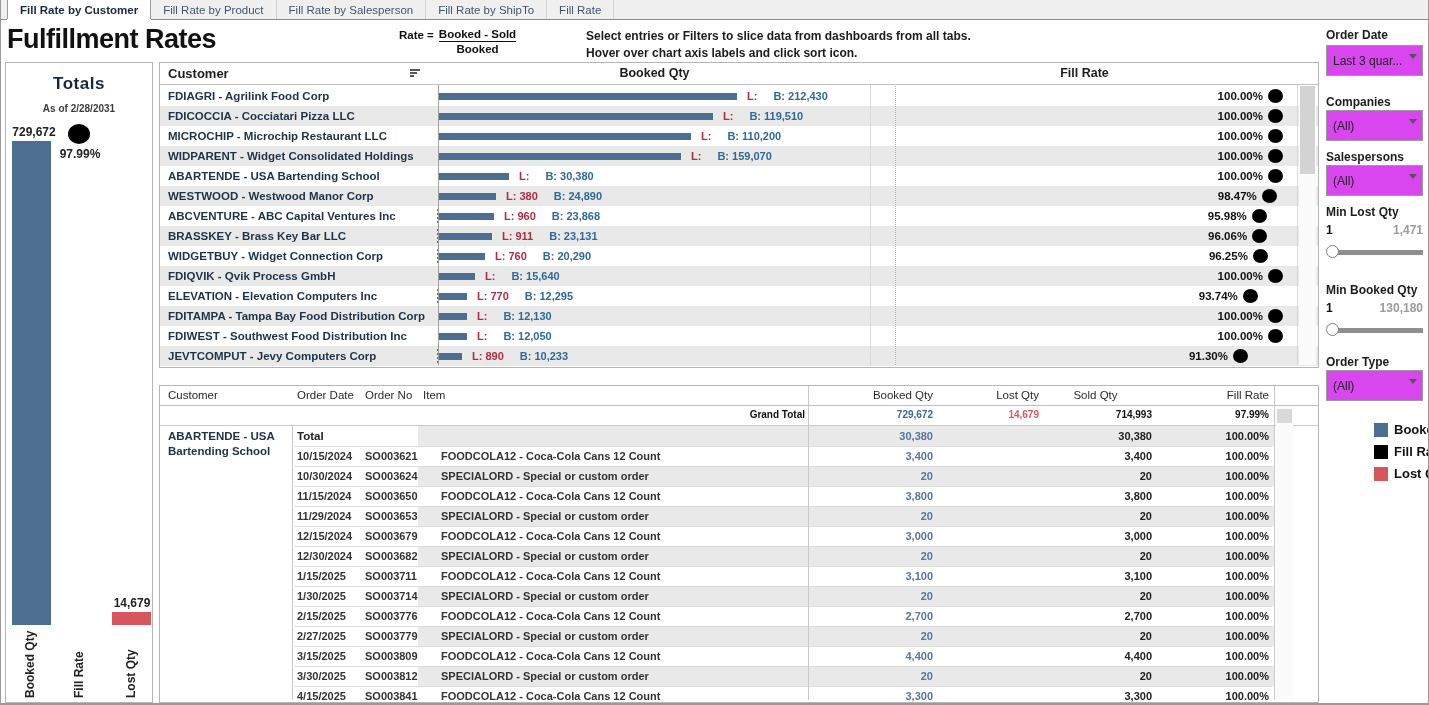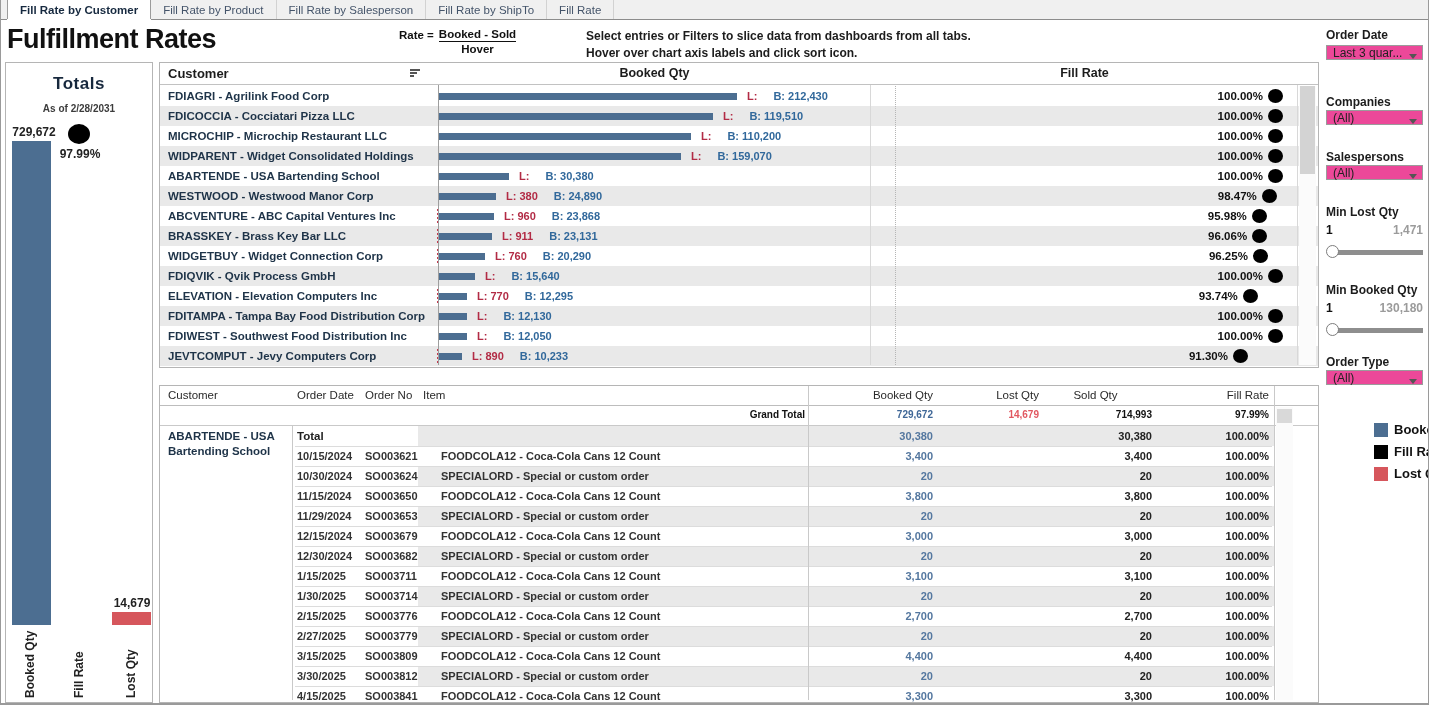--- a/index.html
+++ b/index.html
@@ -110,21 +110,21 @@
   .tc-date { left:137px; color:#333; font-weight:600; }
   .tc-orderno { left:205px; color:#333; font-weight:600; }
   .tc-item { left:281px; color:#333; font-weight:600; }
   .tc-total { left:137px; color:#222; font-weight:bold; font-size:11.5px; }
   .tc-booked { left:650px; width:123px; text-align:right; color:#54779f; font-weight:600; }
   .tc-sold { left:879px; width:113px; text-align:right; color:#222; font-weight:600; }
   .tc-fill { left:992px; width:117px; text-align:right; color:#222; font-weight:600; }
   
   #sidebar { position:absolute; left:1325px; top:21px; width:100px; bottom:0; background:#fff; }
   .f-label { position:absolute; font-size:12px; font-weight:bold; color:#1c1c1c; white-space:nowrap; }
-  .dropdown { position:absolute; left:0; width:97px; height:15px; border:1px solid #9b9b9b; background:#ec4899;
+  .dropdown { position:absolute; left:0; width:97px; height:31px; border:1px solid #9b9b9b; background:#d946ef;
               font-size:12px; color:#222; display:flex; align-items:center; padding:0 6px; cursor:pointer; }
   .dropdown .caret { position:absolute; right:5px; top:8px; width:0; height:0;
                      border-left:4px solid transparent; border-right:4px solid transparent;
                      border-top:5px solid #555; }
   .slider-vals { position:absolute; left:0; width:97px; font-size:12px; }
   .slider-vals .minv { font-weight:bold; color:#111; }
   .slider-vals .maxv { float:right; color:#9b9b9b; font-weight:bold; }
   .slider { position:absolute; left:0; width:97px; height:14px; }
   .slider .track { position:absolute; left:10px; right:0; top:5px; height:5px; background:#8e8e8e; cursor:pointer; }
   .slider .handle { position:absolute; left:0; top:0; width:13px; height:13px; background:#fff;
@@ -142,21 +142,21 @@
     <div class="tab">Fill Rate by Salesperson</div>
     <div class="tab">Fill Rate by ShipTo</div>
     <div class="tab">Fill Rate</div>
   </div>
 
 <div class="hdr-title">Fulfillment Rates</div>
 <div class="formula">
   <span class="lhs">Rate =</span>
   <span class="frac">
     <span class="num">Booked - Sold</span>
-    <span class="den">Hover</span>
+    <span class="den">Booked</span>
   </span>
 </div>
 <div class="instructions">
   <div>Select entries or Filters to slice data from dashboards from all tabs.</div>
   <div>Hover over chart axis labels and click sort icon.</div>
 </div>
 
 <div class="panel" id="totals-panel">
   <div class="tot-title">Totals</div>
   <div class="tot-sub">As of 2/28/2031</div>

